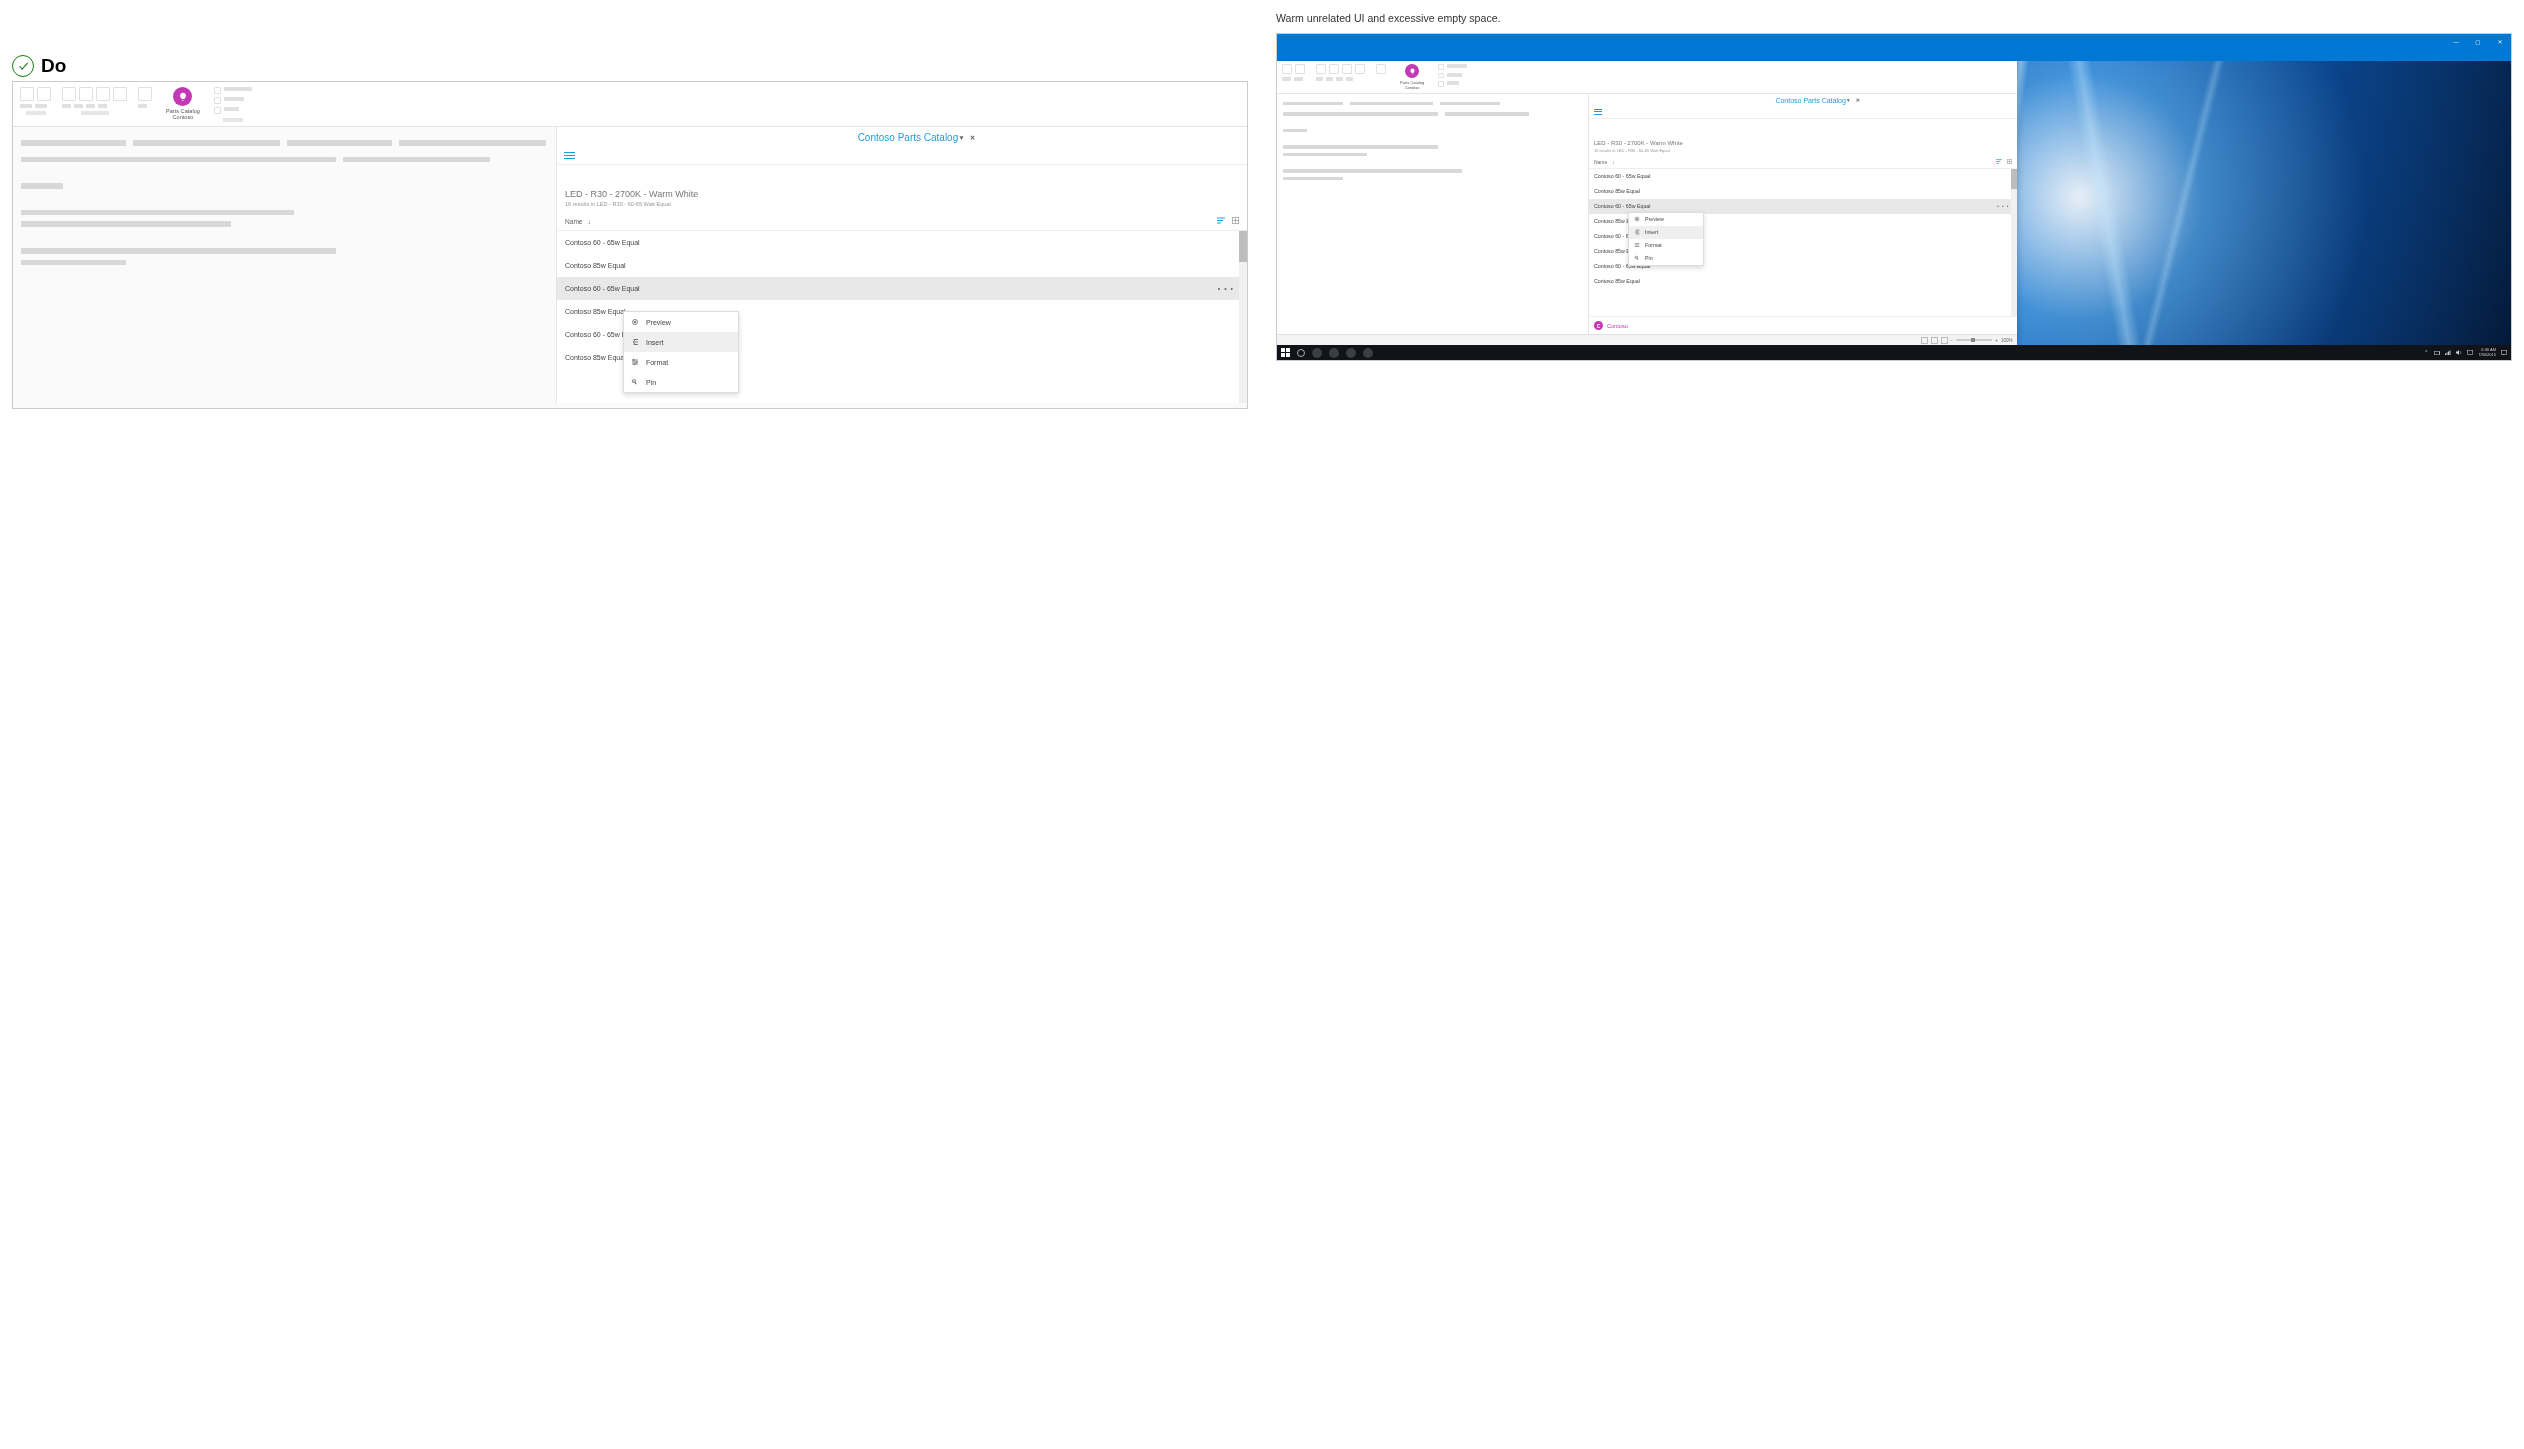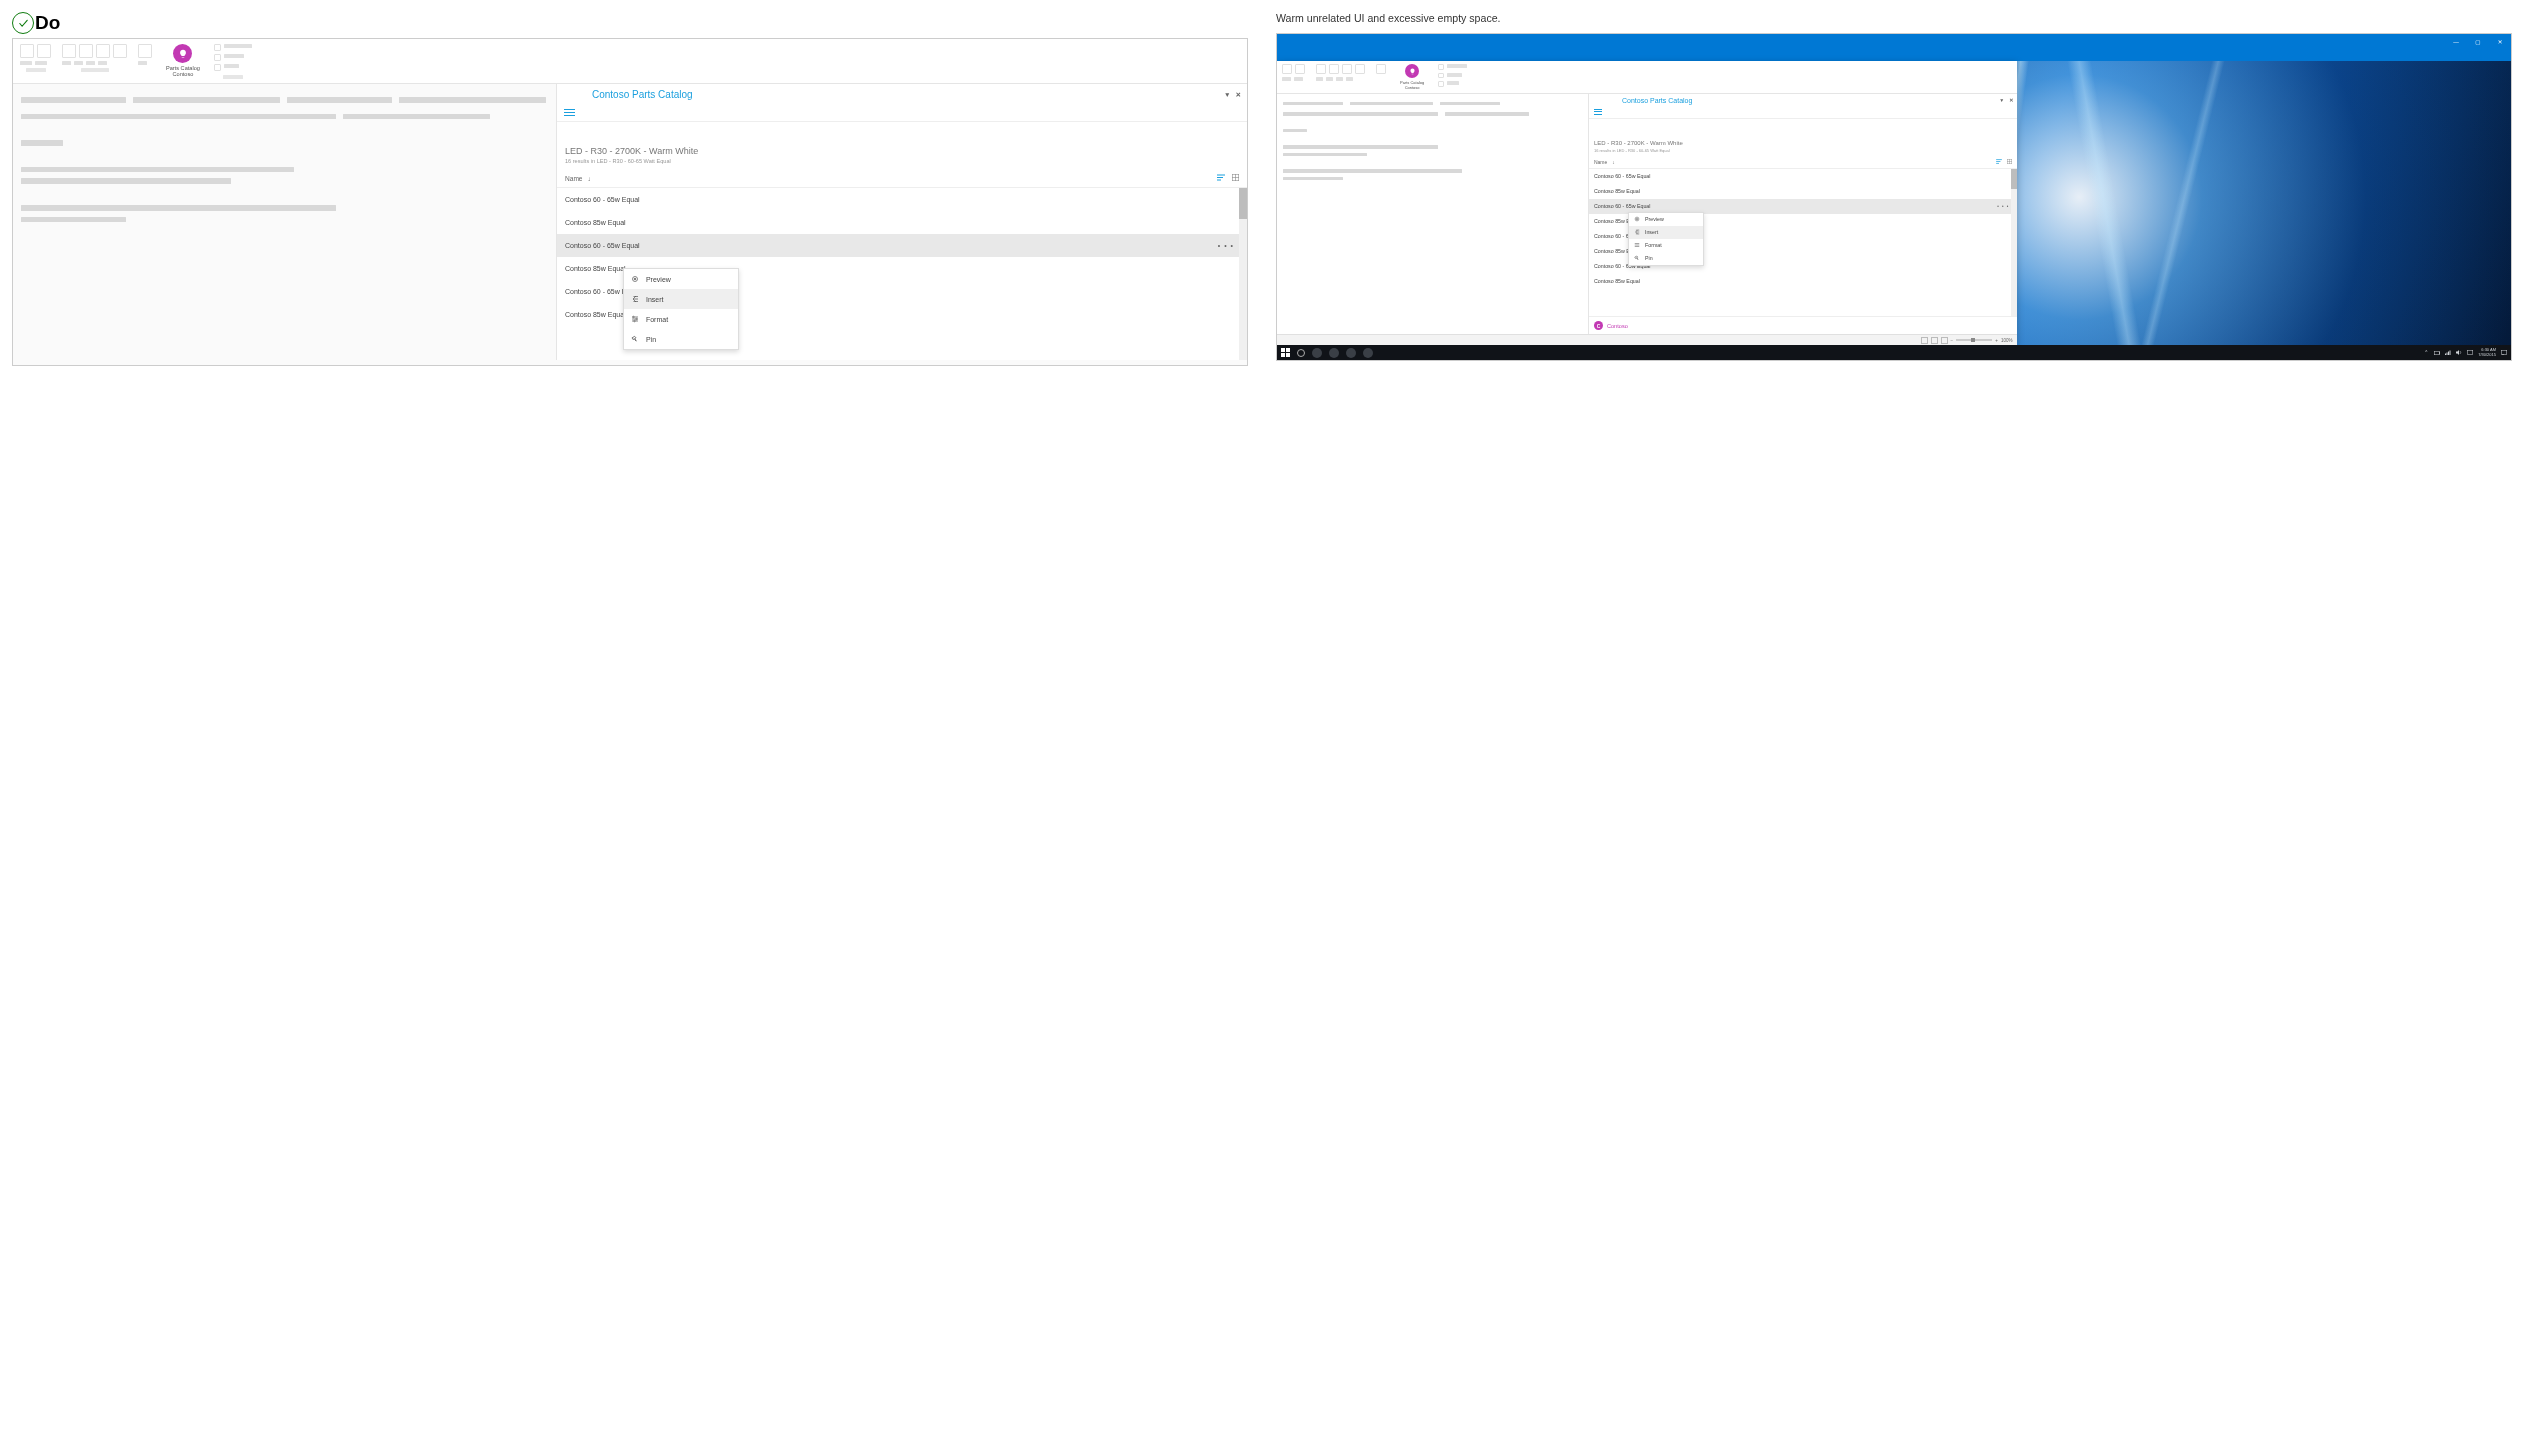--- a/index.html
+++ b/index.html
@@ -1,19 +1,19 @@
 <!DOCTYPE html>
 <html style="font-size:8px"><head>
 <meta charset="utf-8">
 <style>
   * { box-sizing: border-box; margin: 0; padding: 0; }
   body { font-family: "Segoe UI", Arial, sans-serif; background: #fff; padding: 12px; color: #333; }
   .wrap { display: flex; gap: 28px; }
   .col { flex: 1; }
-  .hdr { display: flex; align-items: center; gap: 1px; margin-bottom: 4px; }
+  .hdr { display: flex; align-items: center; gap: 7px; margin-bottom: 4px; margin-top: 43px; }
   .hdr-icon { width: 22px; height: 22px; border-radius: 50%; border: 1px solid; display: flex; align-items: center; justify-content: center; flex-shrink: 0; }
   .hdr-icon svg { width: 11px; height: 11px; }
   .do-icon { border-color: #107c10; color: #107c10; }
   .dont-icon { border-color: #a80000; color: #a80000; }
   .hdr-title { font-size: 19px; font-weight: 700; color: #000; }
   .hdr-sub { font-size: 10.6px; color: #333; margin-bottom: 9px; }
   .shot { border: 0.5px solid #ccc; background: #f5f5f5; position: relative; overflow: hidden; }
 
   
   .do-shot { height: 328px; background: #fafafa; }
@@ -29,21 +29,21 @@
   .bulb svg { width: 10px; height: 10px; fill: #fff; }
   .catalog-label { font-size: 5.6px; color: #555; text-align: center; line-height: 1.25; }
 
   .do-body { display: flex; height: calc(100% - 50px); }
   .doc-col { flex: 0 0 44%; padding: 13px 10px 13px 8px; }
   .skel { background: #d8d8d8; height: 5.6px; margin-bottom: 6px; border-radius: 0.5px; }
   .skel.w20{width:20%} .skel.w28{width:28%} .skel.w40{width:40%} .skel.w52{width:52%} .skel.w60{width:60%} .skel.w8{width:8%}
   .skel-row { display: flex; gap: 7px; }
 
   .pane { flex: 1; background: #fff; border-left: 0.5px solid #e5e5e5; display: flex; flex-direction: column; position: relative; }
-  .pane-hdr { display: flex; align-items: center; justify-content: space-between; padding: 5px 6px 4px 7px; margin-left: 28px; }
+  .pane-hdr { display: flex; align-items: center; justify-content: center; padding: 5px 6px 4px 7px; margin-left: 28px; }
   .pane-title { color: #1a9fde; font-size: 10px; font-weight: 400; }
   .pane-ctrls { display: flex; gap: 5px; color: #666; font-size: 6.6px; }
   .pane-bar { padding: 5px 7px; border-bottom: 0.5px solid #eee; }
   .hamburger { width: 11px; display: flex; flex-direction: column; gap: 2px; }
   .hamburger span { height: 1px; background: #1a9fde; }
   .crumb { padding: 7px 8px 5px; margin-top: 17px; }
   .crumb-main { color: #777; font-size: 9px; font-weight: 300; }
   .crumb-sub { color: #999; font-size: 5.6px; margin-top: 2px; }
   .list-hdr { display: flex; justify-content: space-between; align-items: center; padding: 5px 8px; border-bottom: 0.5px solid #eee; font-size: 6.6px; color: #666; }
   .list-hdr-left { display: flex; align-items: center; gap: 5px; }

